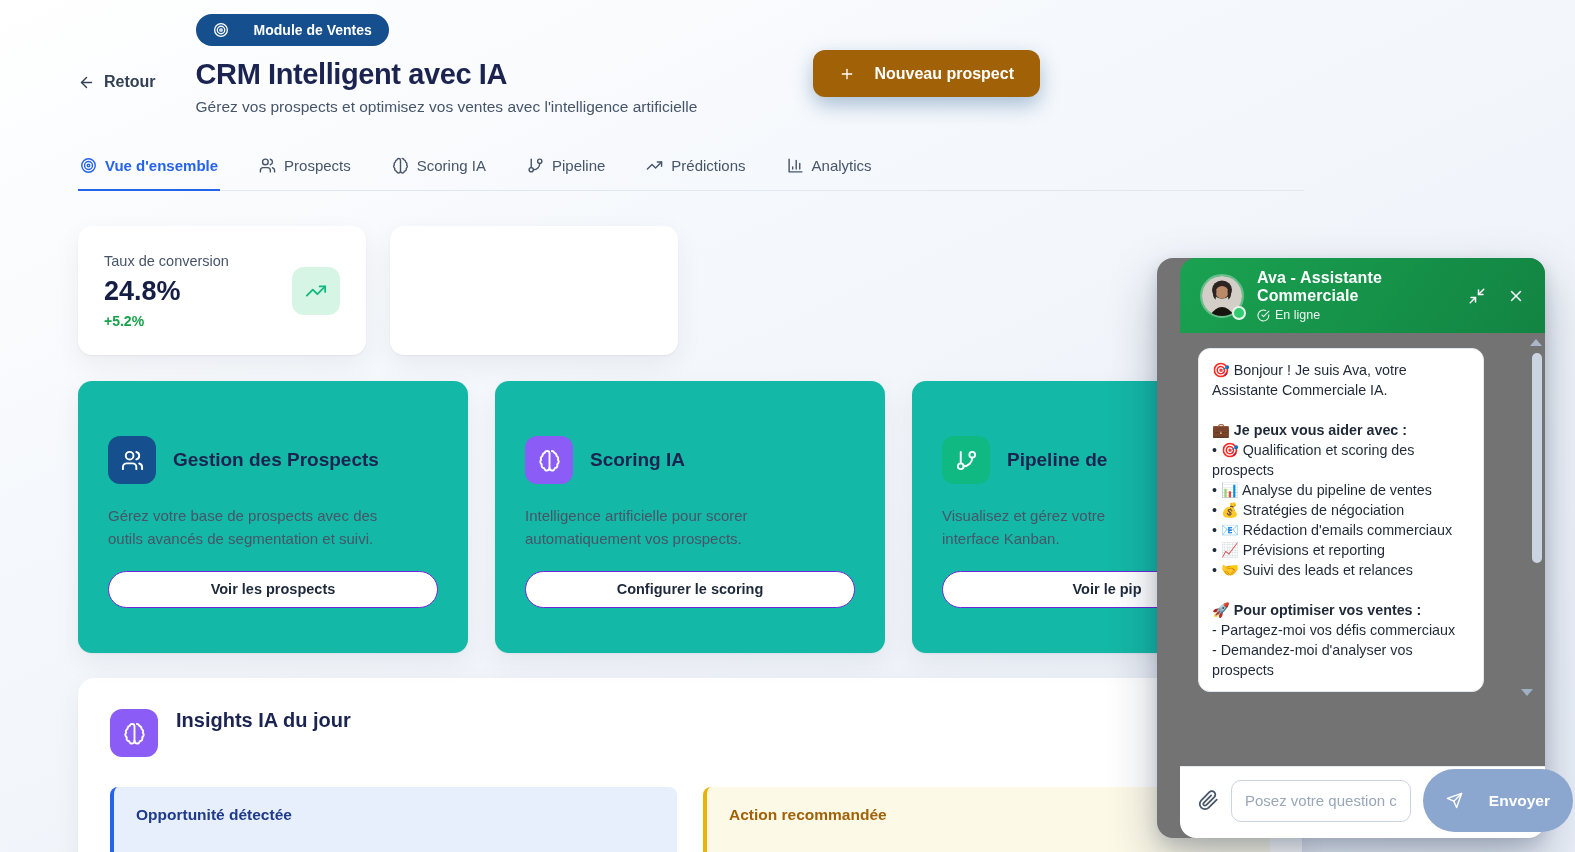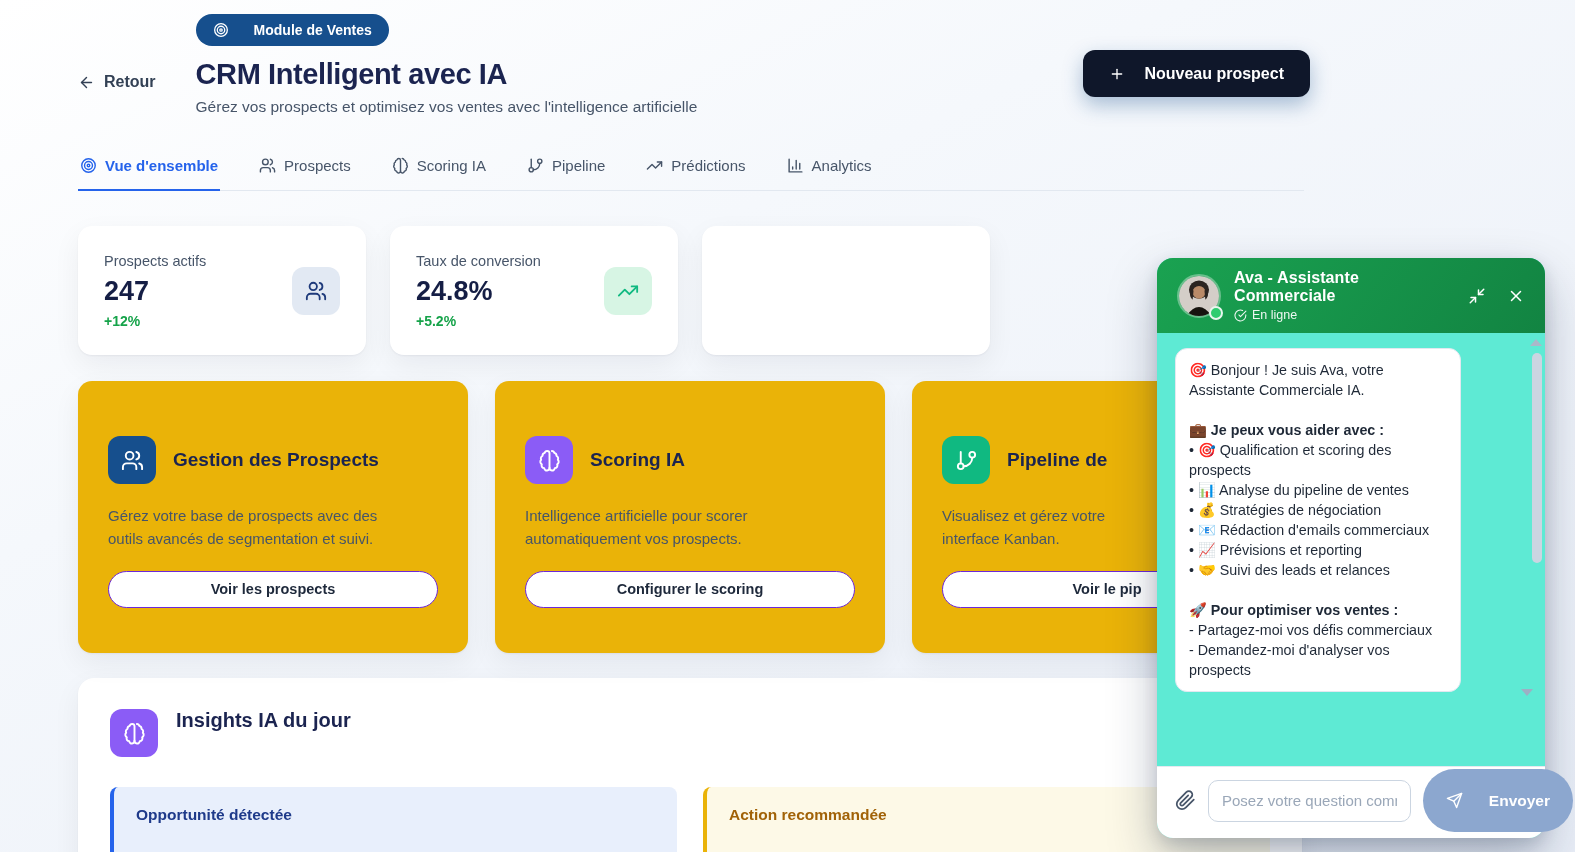--- a/index.html
+++ b/index.html
@@ -15,22 +15,22 @@
   .topbar { display:flex; align-items:flex-start; }
   .back { display:flex; align-items:center; gap:9px; margin-top:59px; margin-right:40px;
           font-size:16px; font-weight:600; color:#334155; cursor:pointer; text-decoration:none; }
   .back .ic { width:17px; height:17px; }
   .head-main { flex:1; }
   .badge { display:inline-flex; align-items:center; gap:25px; background:#164f8d; color:#fff;
            padding:8px 17px; border-radius:999px; font-size:14px; font-weight:600; }
   .badge .ic { width:16px; height:16px; }
   h1 { font-size:29px; font-weight:800; color:#1b2450; margin:12px 0 7px; letter-spacing:-.4px; }
   .subtitle { font-size:15.5px; color:#475569; }
-  .primary-btn { display:flex; align-items:center; gap:19px; background:#0f172a; color:#fff;
-                 border:none; border-radius:12px; padding:0 26px; height:47px; margin-top:36px; 
+  .primary-btn { display:flex; align-items:center; gap:19px; background:#a16207; color:#fff;
+                 border:none; border-radius:12px; padding:0 26px; height:47px; margin-top:36px; margin-right:270px;
                  font-size:16px; font-weight:700; cursor:pointer; font-family:inherit;
                  box-shadow:0 8px 20px rgba(22,79,141,.35); }
   .primary-btn .ic { width:16px; height:16px; }
 
   
   .tabs { display:flex; gap:37px; margin-top:31px; border-bottom:1px solid #e2e8f0; width:1226px; }
   .tab { display:flex; align-items:center; gap:8px; padding:10px 2px 15px; font-size:15px;
          color:#475569; cursor:pointer; border-bottom:2px solid transparent; margin-bottom:-1px; }
   .tab.active { color:#2563eb; font-weight:600; border-bottom-color:#2563eb; }
   .tab .ic { width:17px; height:17px; }
@@ -41,21 +41,21 @@
                display:flex; justify-content:space-between; align-items:center;
                box-shadow:0 1px 2px rgba(15,23,42,.05), 0 10px 28px rgba(15,23,42,.06); }
   .stat-label { font-size:14.5px; color:#475569; }
   .stat-value { font-size:27px; font-weight:800; color:#151e45; margin:7px 0 6px; }
   .stat-change { font-size:14px; font-weight:700; color:#16a34a; }
   .stat-icon { width:48px; height:48px; border-radius:12px; display:flex; align-items:center; justify-content:center; }
   .stat-icon .ic { width:22px; height:22px; }
 
   
   .features { display:grid; grid-template-columns:repeat(3,390px); gap:27px; margin-top:26px; }
-  .feature-card { background:#eab308; border-radius:14px; padding:55px 30px 0; height:272px;
+  .feature-card { background:#14b8a6; border-radius:14px; padding:55px 30px 0; height:272px;
                   box-shadow:0 1px 2px rgba(15,23,42,.05), 0 10px 28px rgba(15,23,42,.06); }
   .feature-head { display:flex; align-items:center; gap:17px; }
   .icon-sq { width:48px; height:48px; border-radius:12px; color:#fff;
              display:flex; align-items:center; justify-content:center; flex-shrink:0; }
   .icon-sq .ic { width:23px; height:23px; }
   .feature-title { font-size:19px; font-weight:800; color:#1b2450; }
   .feature-desc { margin-top:20px; font-size:15px; color:#475569; line-height:1.55; }
   .outline-btn { margin-top:20px; width:100%; height:37px; border:1px solid #6d28d9; border-radius:999px;
                  background:#fff; font-size:14.5px; font-weight:600; color:#1e293b; cursor:pointer;
                  font-family:inherit; }
@@ -65,22 +65,22 @@
               padding:31px 32px; height:200px;
               box-shadow:0 1px 2px rgba(15,23,42,.05), 0 10px 28px rgba(15,23,42,.06); }
   .insights-head { display:flex; align-items:flex-start; gap:18px; }
   .insights-head h2 { font-size:20px; font-weight:800; color:#1b2450; }
   .insight-row { display:grid; grid-template-columns:1fr 1fr; gap:26px; margin-top:30px; }
   .insight-box { border-left:4px solid; border-radius:8px; padding:19px 22px; height:110px; }
   .insight-title { font-size:15.5px; font-weight:700; }
 
   
   .chat { position:absolute; left:1157px; top:258px; width:388px; height:580px; z-index:50;
-          background:#5eead4; border-radius:16px; display:flex; flex-direction:column;
-          box-shadow:0 22px 50px rgba(10,30,60,.28), 0 6px 16px rgba(10,30,60,.14); }
+          background:#737373; border-radius:16px; display:flex; flex-direction:column;
+          box-shadow:0 22px 50px rgba(10,30,60,.28), 0 6px 16px rgba(10,30,60,.14);padding-left:23px; }
   .chat-header { height:75px; flex-shrink:0; border-radius:16px 16px 0 0; padding:0 20px;
                  background:linear-gradient(125deg,#1aa251 0%,#128442 100%);
                  display:flex; align-items:center; gap:13px; color:#fff; }
   .avatar-wrap { position:relative; width:44px; height:44px; flex-shrink:0; }
   .avatar { width:44px; height:44px; border-radius:50%; overflow:hidden; display:block;
             border:2px solid rgba(255,255,255,.35); }
   .status-dot { position:absolute; right:-2px; bottom:-2px; width:14px; height:14px;
                 background:#2ecc6f; border:2.5px solid #e8f6ee; border-radius:50%; }
   .chat-name { font-size:16px; font-weight:700; letter-spacing:.1px; }
   .chat-status { display:flex; align-items:center; gap:5px; font-size:12.5px; margin-top:3px;
@@ -220,37 +220,20 @@
             <path d="M18 17V9"></path>
             <path d="M13 17V5"></path>
             <path d="M8 17v-3"></path>
           </svg>
         </span>
         <span>Analytics</span>
       </div>
   </nav>
 
   <section class="stats">
-    <div class="stat-card">
-        <div>
-          <div class="stat-label">Prospects actifs</div>
-          <div class="stat-value">247</div>
-          <div class="stat-change">+12%</div>
-        </div>
-        <div class="stat-icon" style="background: rgb(226, 233, 243); color: rgb(30, 58, 123);">
-          <span class="ic">
-            <svg viewBox="0 0 24 24" fill="none" stroke="currentColor" stroke-width="2" stroke-linecap="round" stroke-linejoin="round" xmlns="http://www.w3.org/2000/svg">
-              <path d="M16 21v-2a4 4 0 0 0-4-4H6a4 4 0 0 0-4 4v2"></path>
-              <circle cx="9" cy="7" r="4"></circle>
-              <path d="M22 21v-2a4 4 0 0 0-3-3.87"></path>
-              <path d="M16 3.13a4 4 0 0 1 0 7.75"></path>
-            </svg>
-          </span>
-        </div>
-      </div>
       <div class="stat-card">
         <div>
           <div class="stat-label">Taux de conversion</div>
           <div class="stat-value">24.8%</div>
           <div class="stat-change">+5.2%</div>
         </div>
         <div class="stat-icon" style="background: rgb(215, 245, 228); color: rgb(16, 185, 129);">
           <span class="ic">
             <svg viewBox="0 0 24 24" fill="none" stroke="currentColor" stroke-width="2" stroke-linecap="round" stroke-linejoin="round" xmlns="http://www.w3.org/2000/svg">
               <polyline points="22 7 13.5 15.5 8.5 10.5 2 17"></polyline>

